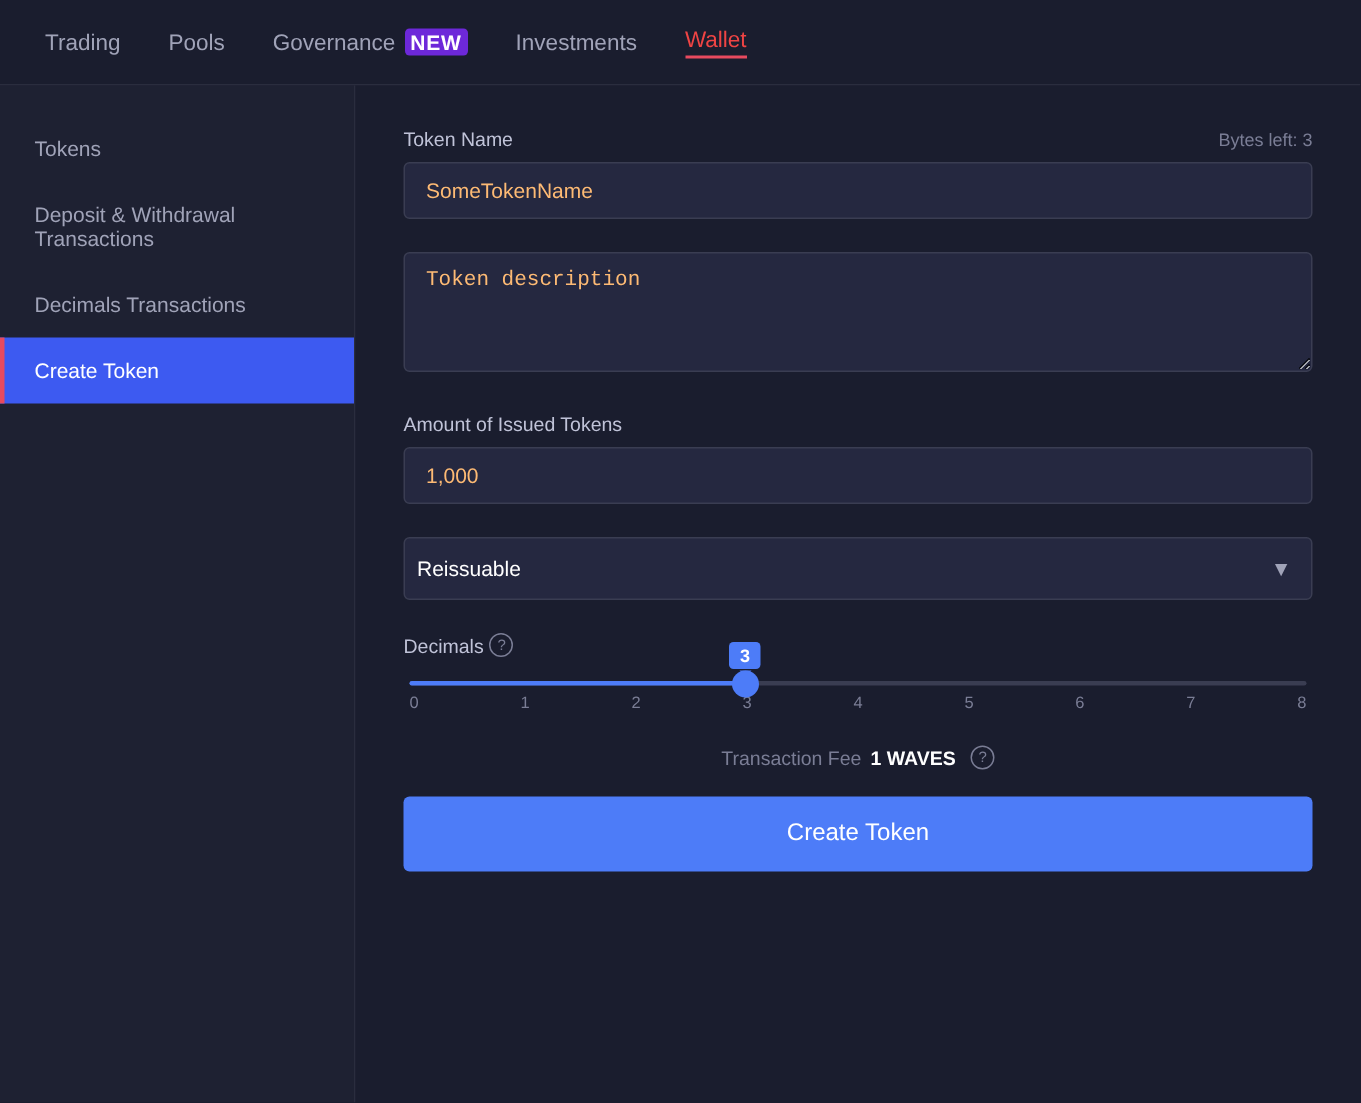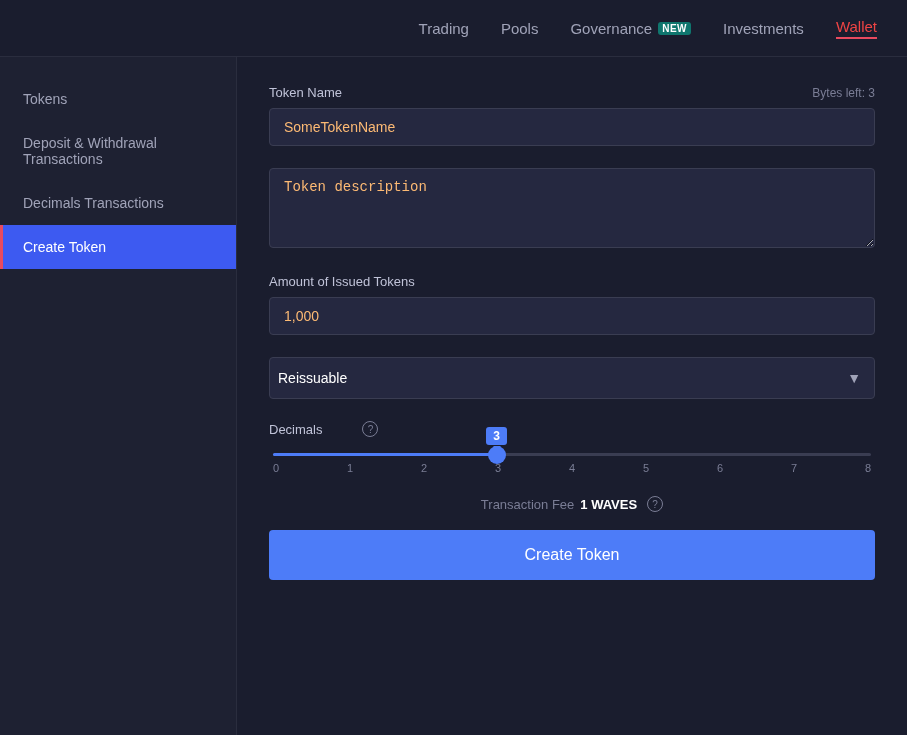--- a/index.html
+++ b/index.html
@@ -12,42 +12,41 @@
       overflow: hidden;
     }
 
     
     .topnav {
       background: #1a1d2e;
       border-bottom: 1px solid #2a2d3e;
       height: 57px;
       display: flex;
       align-items: center;
-      justify-content: flex-end;
       padding: 0 30px;
       gap: 32px;
     }
     .nav-item {
       color: #a0a3b8;
       font-size: 15px;
       cursor: pointer;
       text-decoration: none;
       display: flex;
       align-items: center;
       gap: 6px;
     }
     .nav-item.active {
       color: #ef4444;
       border-bottom: 2px solid #e84a5f;
       padding-bottom: 2px;
     }
     .new-badge {
-      background: #0f766e;
-      color: #fff;
-      font-size: 10px;
+      background: #6d28d9;
+      color: #fff;
+      font-size: 14px;
       font-weight: bold;
       padding: 1px 4px;
       border-radius: 3px;
       letter-spacing: 0.5px;
     }
 
     
     .layout {
       display: flex;
       height: calc(735px - 57px);
@@ -157,21 +156,20 @@
       cursor: pointer;
       margin-left: 4px;
       vertical-align: middle;
     }
 
     
     .decimals-label-row {
       display: flex;
       align-items: center;
       margin-bottom: 16px;
-      gap: 36px;
     }
 
     .slider-container {
       position: relative;
       padding: 0 4px;
       margin-bottom: 6px;
     }
 
     .slider-track {
       height: 3px;

